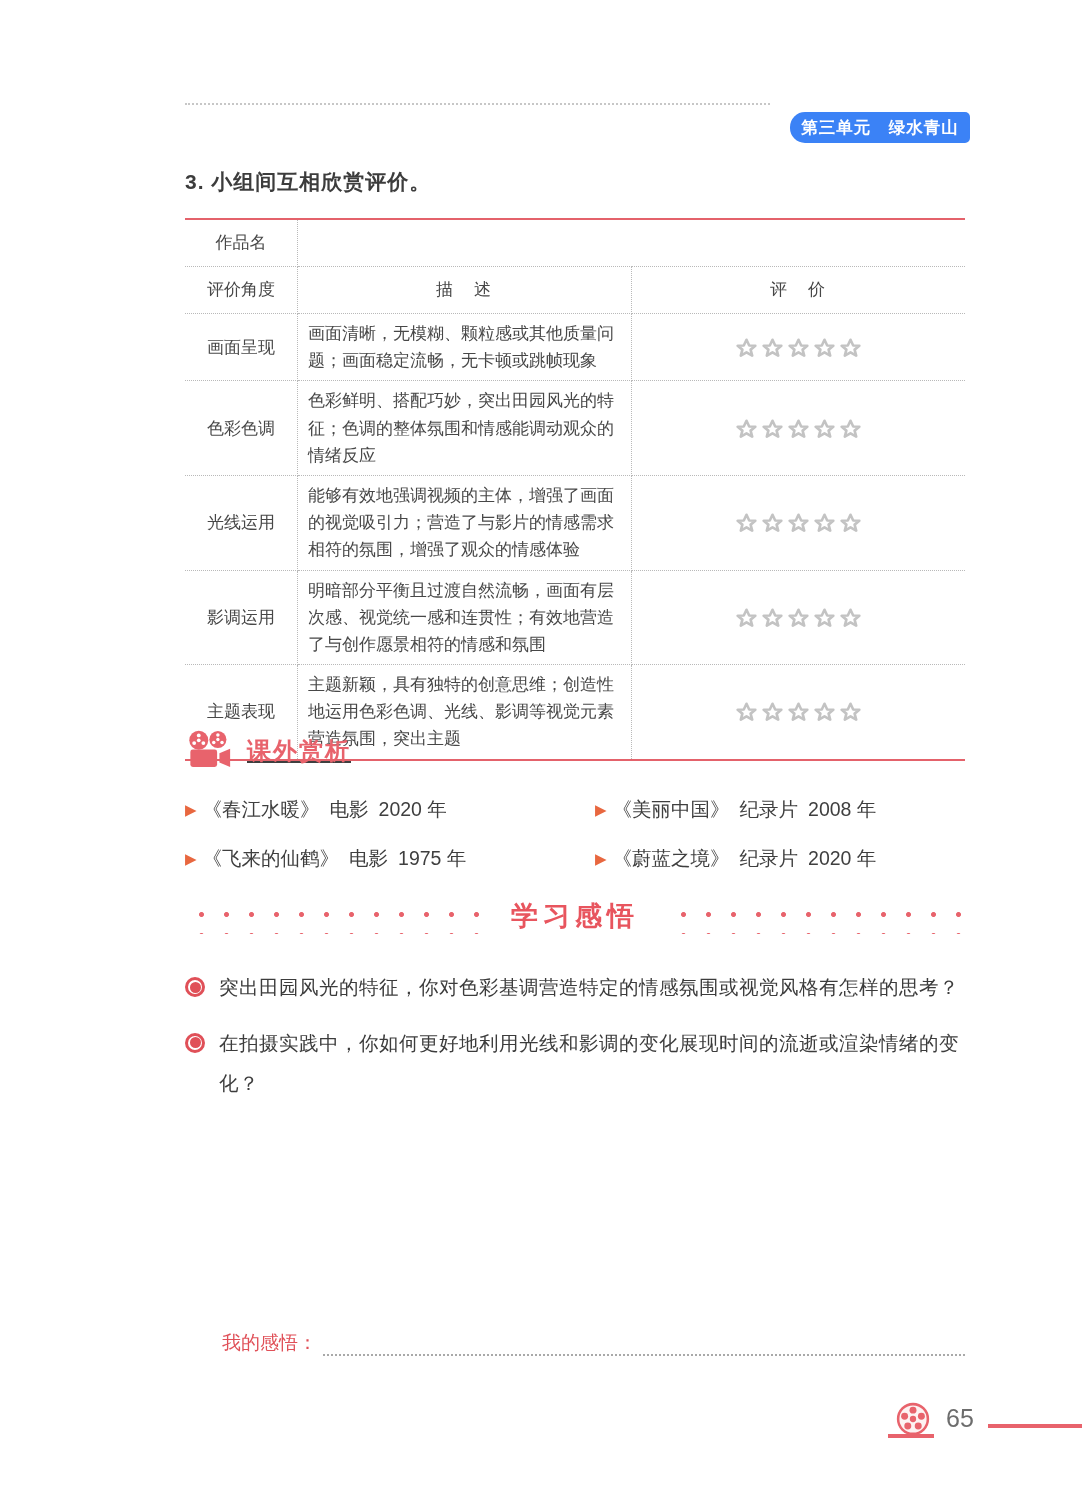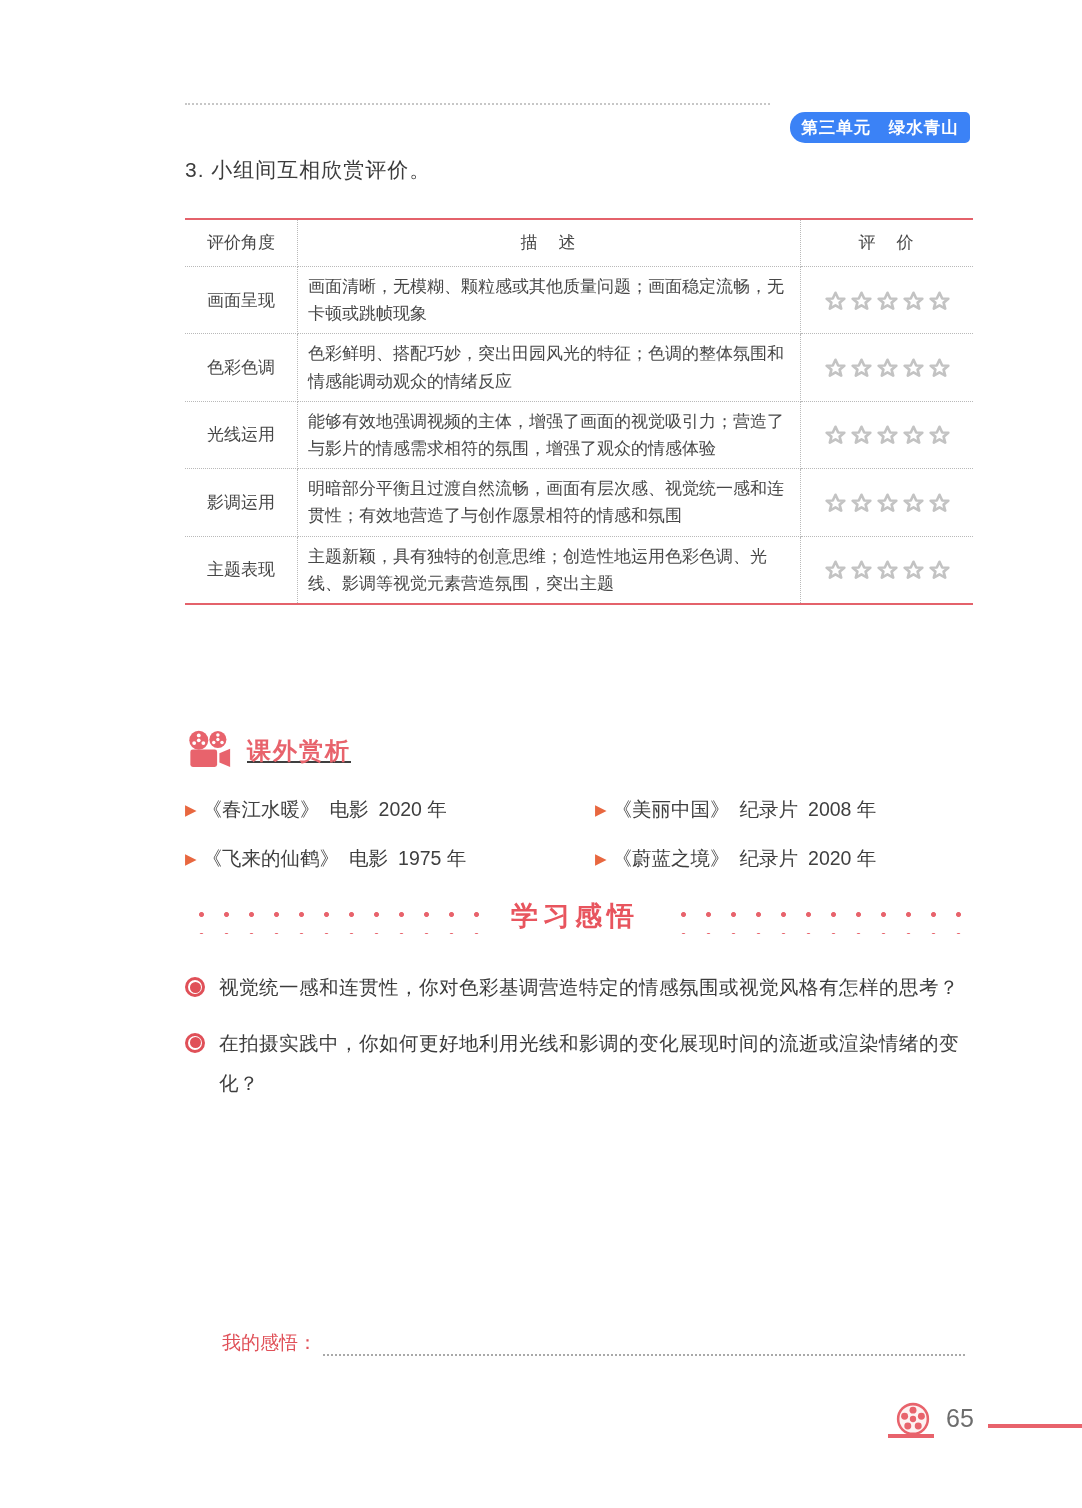--- a/index.html
+++ b/index.html
@@ -14,21 +14,21 @@
   .header-dotline{position:absolute;left:0;right:200px;top:15px;border-top:2px dotted #c7c7c7;}
   .unit-badge{
     position:absolute;right:0;top:0;width:180px;height:31px;
     background:#3b82f6;color:#ffffff;font-size:16.5px;font-weight:bold;
     border-radius:15px 5px 5px 15px;display:flex;align-items:center;justify-content:center;
     letter-spacing:1px;
     margin-top:24px;
   }
 
   
-  .sec-heading{position:absolute;top:156px;left:185px;font-size:21px;color:#3c3c3c;letter-spacing:1px;}
+  .sec-heading{position:absolute;top:168px;left:185px;font-size:21px;color:#3c3c3c;letter-spacing:1px;font-weight:bold;}
 
   
   .eval-table{
     position:absolute;top:218px;left:185px;width:780px;
     border-collapse:collapse;table-layout:fixed;
     border-top:2.5px solid #e4626b;border-bottom:2.5px solid #e4626b;
   }
   .eval-table td{
     border:1px dotted #b9b9b9;vertical-align:middle;
     font-size:17px;line-height:1.6;color:#474747;
@@ -91,20 +91,24 @@
 
 <div class="page-header">
   <div class="header-dotline"></div>
   <div class="unit-badge">第三单元　绿水青山</div>
 </div>
 
 <div class="sec-heading">3. 小组间互相欣赏评价。</div>
 
 <table class="eval-table">
   <tbody>
+      <tr class="h-workname">
+    <td class="col-label">作品名</td>
+    <td colspan="2"></td>
+  </tr>
   <tr class="h-header">
     <td class="col-label">评价角度</td>
     <td class="red-head" style="width:500px;">描　述</td>
     <td class="red-head" style="width:170px;">评　价</td>
   </tr>
 
 
   <tr>
     <td class="row-head">画面呈现</td>
     <td class="desc-cell">画面清晰，无模糊、颗粒感或其他质量问题；画面稳定流畅，无卡顿或跳帧现象</td>
@@ -252,21 +256,21 @@
   <div class="dots"></div>
 </div>
 
 <div class="questions">
   <div class="q-item">
     <span class="q-bullet">
         <span class="ring">
           <span class="core"></span>
         </span>
       </span>
-    <div class="q-text">视觉统一感和连贯性，你对色彩基调营造特定的情感氛围或视觉风格有怎样的思考？</div>
+    <div class="q-text">突出田园风光的特征，你对色彩基调营造特定的情感氛围或视觉风格有怎样的思考？</div>
   </div>
   <div class="q-item">
     <span class="q-bullet">
         <span class="ring">
           <span class="core"></span>
         </span>
       </span>
     <div class="q-text">在拍摄实践中，你如何更好地利用光线和影调的变化展现时间的流逝或渲染情绪的变化？</div>
   </div>
 </div>

